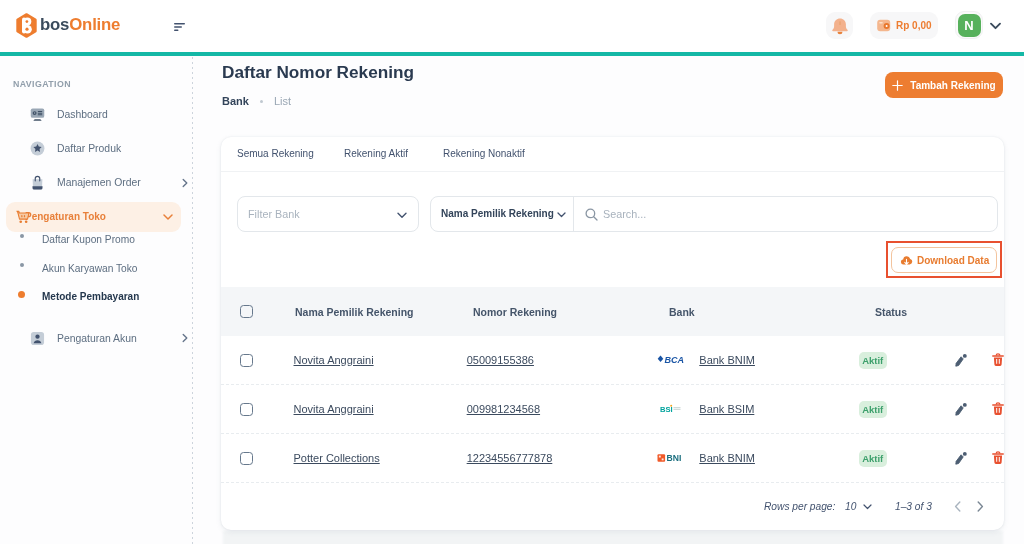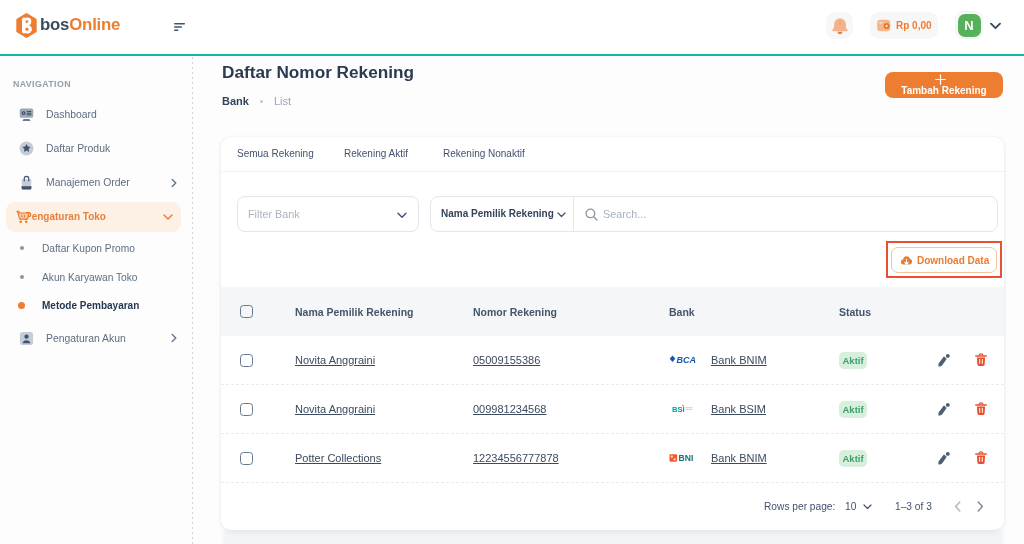--- a/index.html
+++ b/index.html
@@ -1,58 +1,58 @@
 <!DOCTYPE html>
 <html><head>
 <meta charset="utf-8">
 <style>
 * { margin:0; padding:0; box-sizing:border-box; }
 html,body { width:1024px; height:544px; overflow:hidden; }
 body { font-family:"Liberation Sans", sans-serif; background:#fdfdfe; position:relative; }
 
 
-.topbar { position:absolute; left:0; top:0; width:1024px; height:56px; background:#fff; border-bottom:2px solid #14b8a6; }
+.topbar { position:absolute; left:0; top:0; width:1024px; height:56px; background:#fff; border-bottom:4px solid #14b8a6; }
 .logo-ic { position:absolute; left:16px; top:13px; }
 .logo-text { position:absolute; left:40px; top:15px; font-size:16.8px; font-weight:bold; letter-spacing:-0.2px; }
 .logo-text .bos { color:#3a4b5c; }
 .logo-text .online { color:#ee7d2f; }
 .collapse-ic { position:absolute; left:174px; top:23px; }
 .iconbox { position:absolute; left:826px; top:12px; width:27px; height:27px; background:#f7f7f8; border-radius:9px; display:flex; align-items:center; justify-content:center; }
 .wallet-pill { position:absolute; left:870px; top:12px; width:68px; height:27px; background:#f7f7f8; border-radius:9px; }
 .wallet-pill svg { position:absolute; left:7px; top:7px; }
 .wallet-pill span { position:absolute; left:26px; top:8px; color:#ed7d31; font-size:10px; font-weight:bold; }
 .avatar-wrap { position:absolute; left:955px; top:11px; width:28px; height:28px; background:#fafafa; border:1px solid #f1f1f2; border-radius:9px; display:flex; align-items:center; justify-content:center; }
 .avatar { width:23px; height:23px; background:#57b15c; border-radius:7px; color:#fff; font-size:13px; font-weight:bold; display:flex; align-items:center; justify-content:center; }
 .top-chev { position:absolute; left:989px; top:22px; }
 
 
 .sidebar { position:absolute; left:0; top:57px; width:193px; height:487px; background:#fdfdfe; }
 .sidebar::after { content:""; position:absolute; right:0; top:0; width:1px; height:100%; background:repeating-linear-gradient(to bottom, #cdd4dc 0 1.6px, transparent 1.6px 5px); }
 .nav-label { position:absolute; left:13px; top:22px; color:#919eab; font-size:8.8px; font-weight:bold; letter-spacing:0.4px; }
-.nav-item { position:absolute; left:4px; width:193px; height:34px; display:flex; align-items:center; color:#5d6e81; font-size:10.4px; }
+.nav-item { position:absolute; left:15px; width:193px; height:34px; display:flex; align-items:center; color:#5d6e81; font-size:10.4px; }
 .nav-item .ic { position:absolute; left:15px; width:15px; height:15px; }
 .nav-item .lbl { margin-left:42px; }
 .nav-item .chev { position:absolute; right:20px; }
 .nav-item.active { left:6px; width:175px; height:30px; background:#fdf0e5; border-radius:9px; color:#e8803a; font-weight:bold; font-size:10px; }
 .nav-item.active .ic { left:10px; width:14px; height:14px; }
 .nav-item.active .lbl { margin-left:19px; }
 .nav-item.active .chev { right:8px; }
-.sub-item { position:absolute; left:0; width:193px; height:29px; display:flex; align-items:center; color:#5d6e81; font-size:10.2px; }
+.sub-item { position:absolute; left:0; width:193px; height:29px; display:flex; align-items:flex-start; color:#5d6e81; font-size:10.2px; }
 .sub-item .dot { position:absolute; left:20px; width:4px; height:4px; border-radius:50%; background:#8a97a5; }
 .sub-item .lbl { margin-left:42px; }
 .sub-item.current { font-weight:bold; color:#25384e; font-size:10px; }
 .sub-item.current .dot { width:7px; height:7px; left:18px; background:#ee7d2f; }
 
 
 .main { position:absolute; left:194px; top:57px; width:830px; height:487px; background:#fdfdfe; }
 h1 { position:absolute; left:28px; top:5px; font-size:17.2px; color:#2a3a50; }
 .crumbs { position:absolute; left:28px; top:38px; font-size:11px; font-weight:bold; color:#33445a; display:flex; align-items:center; }
 .crumbs .sep { width:3px; height:3px; border-radius:50%; background:#c0c8d0; margin:0 11px; }
 .crumbs .muted { color:#9aa7b4; font-weight:normal; }
-.btn-add { position:absolute; left:691px; top:15px; width:118px; height:26px; background:#ed7d31; border-radius:8px; color:#fff; font-size:10px; font-weight:bold; display:flex; align-items:center; justify-content:center; white-space:nowrap;flex-direction:column; }
+.btn-add { position:absolute; left:691px; top:15px; width:118px; height:26px; background:#ed7d31; border-radius:8px; color:#fff; font-size:10px; font-weight:bold; display:flex; align-items:center; justify-content:center; white-space:nowrap; }
 .btn-add svg { margin-right:7px; }
 
 
 .shadowband { position:absolute; left:29px; top:474px; width:780px; height:70px; background:#f2f4f5; filter:blur(1.2px); }
 .card { position:absolute; left:27px; top:80px; width:783px; height:393px; background:#fff; border-radius:10px; box-shadow:0 0 2px rgba(145,158,171,0.2), 0 2px 5px rgba(145,158,171,0.16); }
 .tabs { position:absolute; left:0; top:0; width:783px; height:35px; border-bottom:1px solid #f0f2f4; }
 .tab { position:absolute; top:11px; font-size:10px; font-weight:normal; color:#42526e; }
 .sel-bank { position:absolute; left:16px; top:59px; width:182px; height:36px; border:1px solid #e3e7eb; border-radius:8px; }
 .sel-bank .ph { position:absolute; left:10px; top:11px; color:#a9b3be; font-size:10.8px; }
 .sel-bank svg { position:absolute; right:11px; top:15px; }
@@ -70,27 +70,27 @@
 
 .thead { position:absolute; left:0; top:150px; width:783px; height:49px; background:#f4f6f8; display:flex; align-items:center; font-size:10.5px; font-weight:bold; color:#45556a; }
 .trow { position:absolute; left:0; width:783px; height:49px; display:flex; align-items:center; font-size:11px; color:#3b4a5e; border-bottom:1px dashed #e8ecef;text-decoration:underline; }
 .r1 { top:199px; } .r2 { top:248px; } .r3 { top:297px; }
 .c-check { width:74px; padding-left:19px; }
 .cbox { width:13px; height:13px; border:1.5px solid #66788c; border-radius:3.5px; }
 .c-name { width:178px; }
 .c-num { width:196px; }
 .c-bank { width:170px; display:flex; align-items:center; }
 .c-bank .blogo { width:42px; display:flex; align-items:center; }
-.c-status { width:98px; }
+.c-status { width:98px;margin-left:36px; }
 .badge { display:inline-block; background:#d9efdd; color:#3da06c; font-size:9.5px; font-weight:bold; border-radius:5px; padding:3px 3.5px; }
 .c-act { flex:1; display:flex; align-items:center; }
 .c-act .tr-ic { margin-left:24px; }
 
 
-.pager { position:absolute; left:0; top:346px; width:783px; height:47px; font-size:10.2px; color:#42526e; }
+.pager { position:absolute; left:0; top:346px; width:783px; height:47px; font-size:10.2px; color:#42526e;font-style:italic; }
 .pager > * { position:absolute; }
 </style>
 </head>
 <body>
 
 <div class="topbar">
   <svg class="logo-ic" width="21" height="25" viewBox="0 0 21 25">
     <path d="M10.5 1.3 L19.6 6.7 L19.6 18.3 L10.5 23.7 L1.4 18.3 L1.4 6.7 Z" fill="#ee7d2f" stroke="#ee7d2f" stroke-width="2.2" stroke-linejoin="round"></path>
     <rect x="6" y="4.6" width="4" height="15.8" rx="2" fill="#fff"></rect>
     <circle cx="11.3" cy="8.6" r="4" fill="#fff"></circle>

